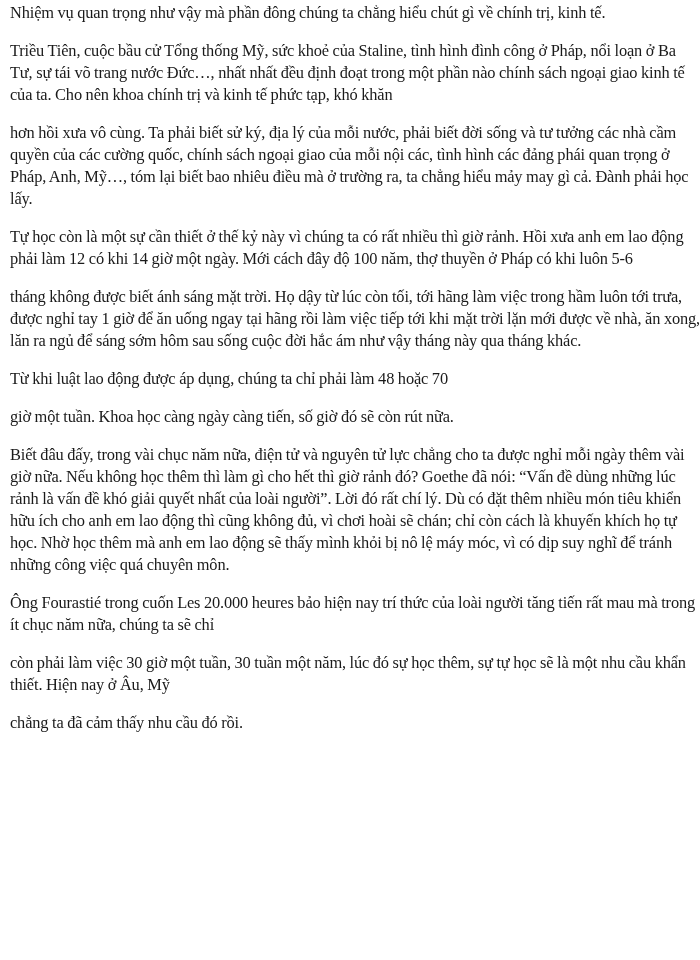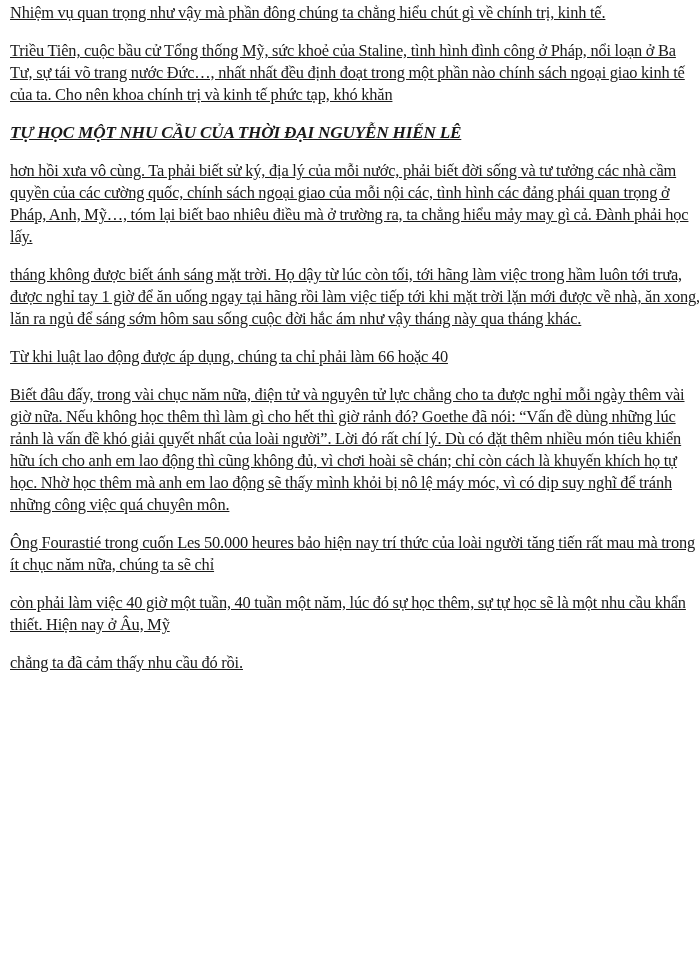--- a/index.html
+++ b/index.html
@@ -11,21 +11,20 @@
       width: 700px;
       height: 960px;
       overflow: hidden;
       font-family: "Liberation Serif", "DejaVu Serif", serif;
       color: #1a1a1a;
     }
     .page {
       padding: 2px 0 0 10px;
       box-sizing: border-box;
       width: 700px;
-      text-decoration: underline;
     }
     p {
       margin: 0 0 16px 0;
       font-size: 16.4px;
       line-height: 22px;
       letter-spacing: -0.15px;
       word-spacing: -0.3px;
     }
     p.heading {
       font-weight: bold;
@@ -36,21 +35,22 @@
       font-style: italic;
       font-size: 17.2px;
     }
   </style>
 </head>
 <body>
 
 <div class="page">
   <p>Nhiệm vụ quan trọng như vậy mà phần đông chúng ta chẳng hiểu chút gì về chính trị, kinh tế.</p>
   <p>Triều Tiên, cuộc bầu cử Tổng thống Mỹ, sức khoẻ của Staline, tình hình đình công ở Pháp, nổi loạn ở Ba Tư, sự tái võ trang nước Đức…, nhất nhất đều định đoạt trong một phần nào chính sách ngoại giao kinh tế của ta. Cho nên khoa chính trị và kinh tế phức tạp, khó khăn</p>
-  <p class="heading-large">TỰ HỌC MỘT NHU CẦU CỦA THỜI ĐẠI NGUYỄN HIẾN LÊ</p>
   <p>hơn hồi xưa vô cùng. Ta phải biết sử ký, địa lý của mỗi nước, phải biết đời sống và tư tưởng các nhà cầm quyền của các cường quốc, chính sách ngoại giao của mỗi nội các, tình hình các đảng phái quan trọng ở Pháp, Anh, Mỹ…, tóm lại biết bao nhiêu điều mà ở trường ra, ta chẳng hiểu mảy may gì cả. Đành phải học lấy.</p>
+  <p>Tự học còn là một sự cần thiết ở thế kỷ này vì chúng ta có rất nhiều thì giờ rảnh. Hồi xưa anh em lao động phải làm 12 có khi 14 giờ một ngày. Mới cách đây độ 100 năm, thợ thuyền ở Pháp có khi luôn 5-6</p>
   <p>tháng không được biết ánh sáng mặt trời. Họ dậy từ lúc còn tối, tới hãng làm việc trong hầm luôn tới trưa, được nghỉ tay 1 giờ để ăn uống ngay tại hãng rồi làm việc tiếp tới khi mặt trời lặn mới được về nhà, ăn xong, lăn ra ngủ để sáng sớm hôm sau sống cuộc đời hắc ám như vậy tháng này qua tháng khác.</p>
-  <p>Từ khi luật lao động được áp dụng, chúng ta chỉ phải làm 66 hoặc 40</p>
+  <p>Từ khi luật lao động được áp dụng, chúng ta chỉ phải làm 48 hoặc 70</p>
+  <p>giờ một tuần. Khoa học càng ngày càng tiến, số giờ đó sẽ còn rút nữa.</p>
   <p>Biết đâu đấy, trong vài chục năm nữa, điện tử và nguyên tử lực chẳng cho ta được nghỉ mỗi ngày thêm vài giờ nữa. Nếu không học thêm thì làm gì cho hết thì giờ rảnh đó? Goethe đã nói: “Vấn đề dùng những lúc rảnh là vấn đề khó giải quyết nhất của loài người”. Lời đó rất chí lý. Dù có đặt thêm nhiều món tiêu khiển hữu ích cho anh em lao động thì cũng không đủ, vì chơi hoài sẽ chán; chỉ còn cách là khuyến khích họ tự học. Nhờ học thêm mà anh em lao động sẽ thấy mình khỏi bị nô lệ máy móc, vì có dịp suy nghĩ để tránh những công việc quá chuyên môn.</p>
-  <p>Ông Fourastié trong cuốn Les 50.000 heures bảo hiện nay trí thức của loài người tăng tiến rất mau mà trong ít chục năm nữa, chúng ta sẽ chỉ</p>
-  <p>còn phải làm việc 40 giờ một tuần, 40 tuần một năm, lúc đó sự học thêm, sự tự học sẽ là một nhu cầu khẩn thiết. Hiện nay ở Âu, Mỹ</p>
+  <p>Ông Fourastié trong cuốn Les 20.000 heures bảo hiện nay trí thức của loài người tăng tiến rất mau mà trong ít chục năm nữa, chúng ta sẽ chỉ</p>
+  <p>còn phải làm việc 30 giờ một tuần, 30 tuần một năm, lúc đó sự học thêm, sự tự học sẽ là một nhu cầu khẩn thiết. Hiện nay ở Âu, Mỹ</p>
   <p>chẳng ta đã cảm thấy nhu cầu đó rồi.</p>
 </div>
 
 </body></html>

